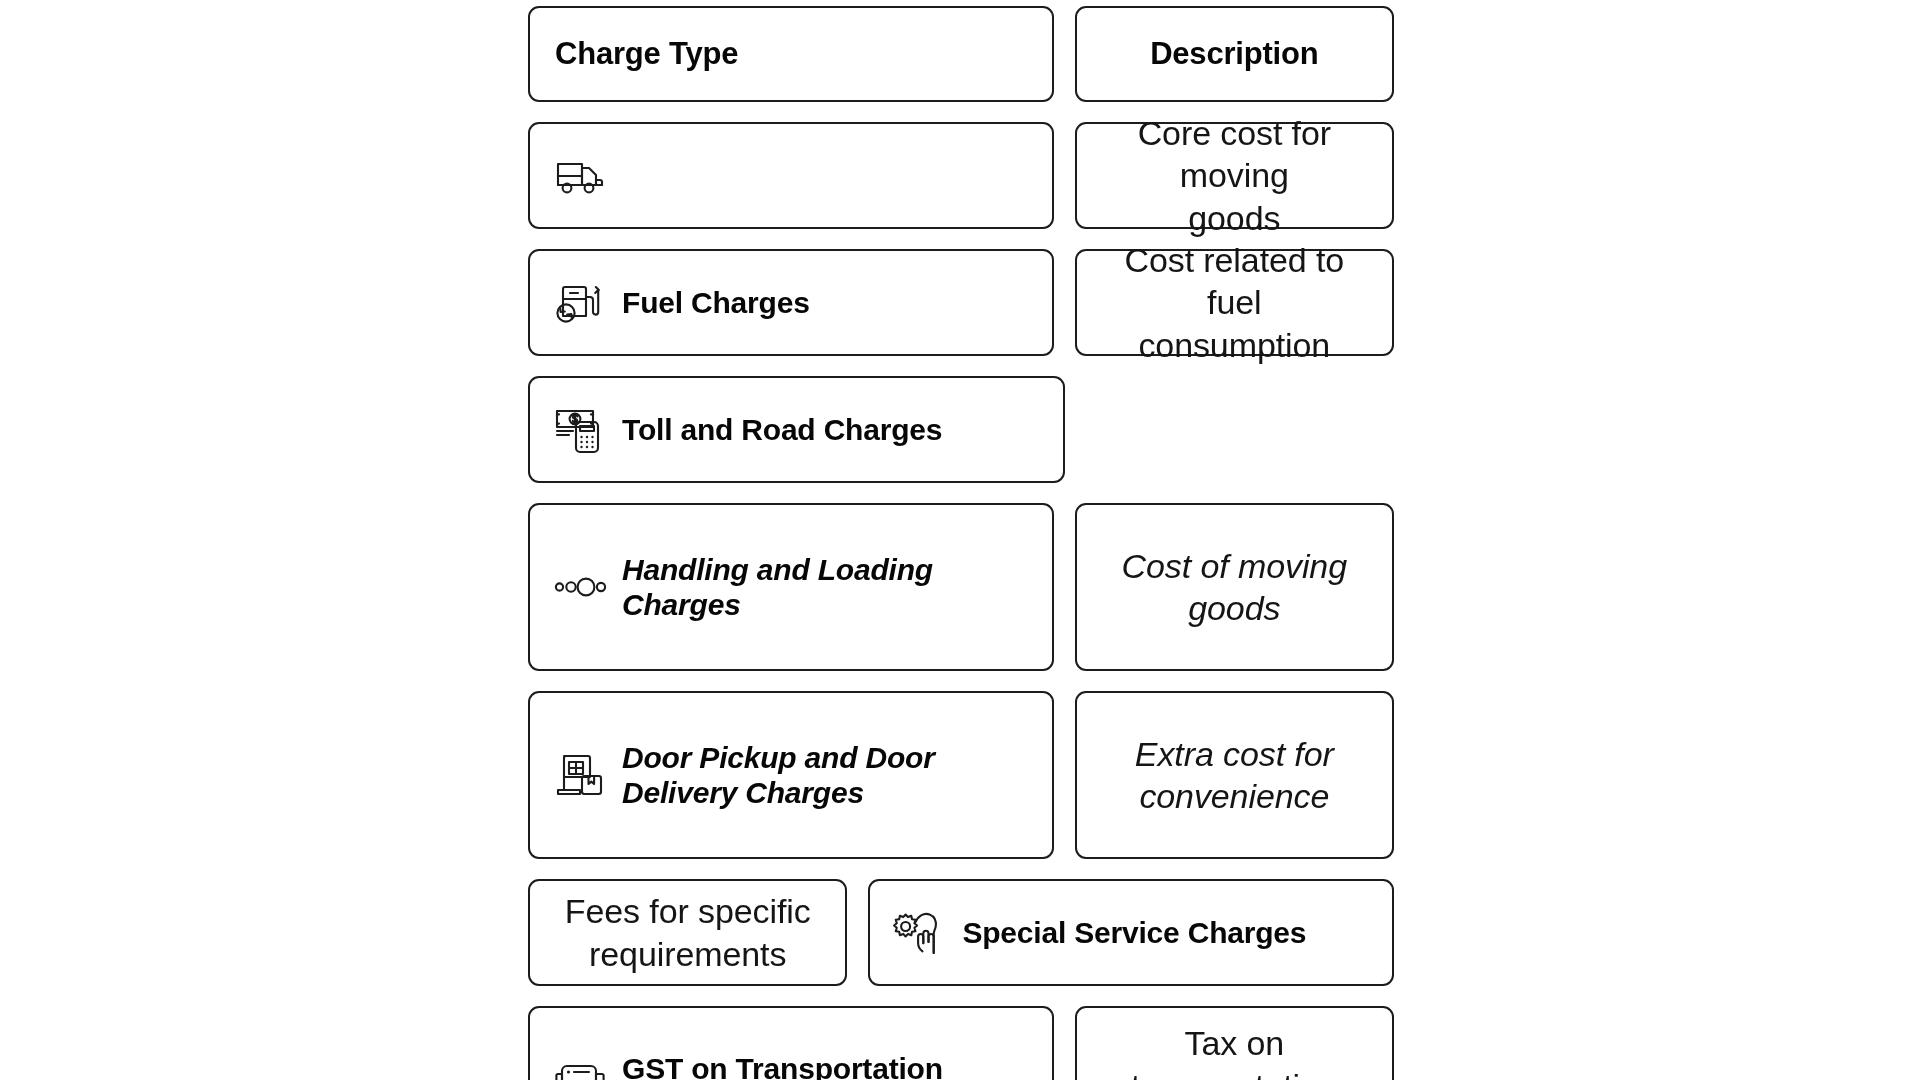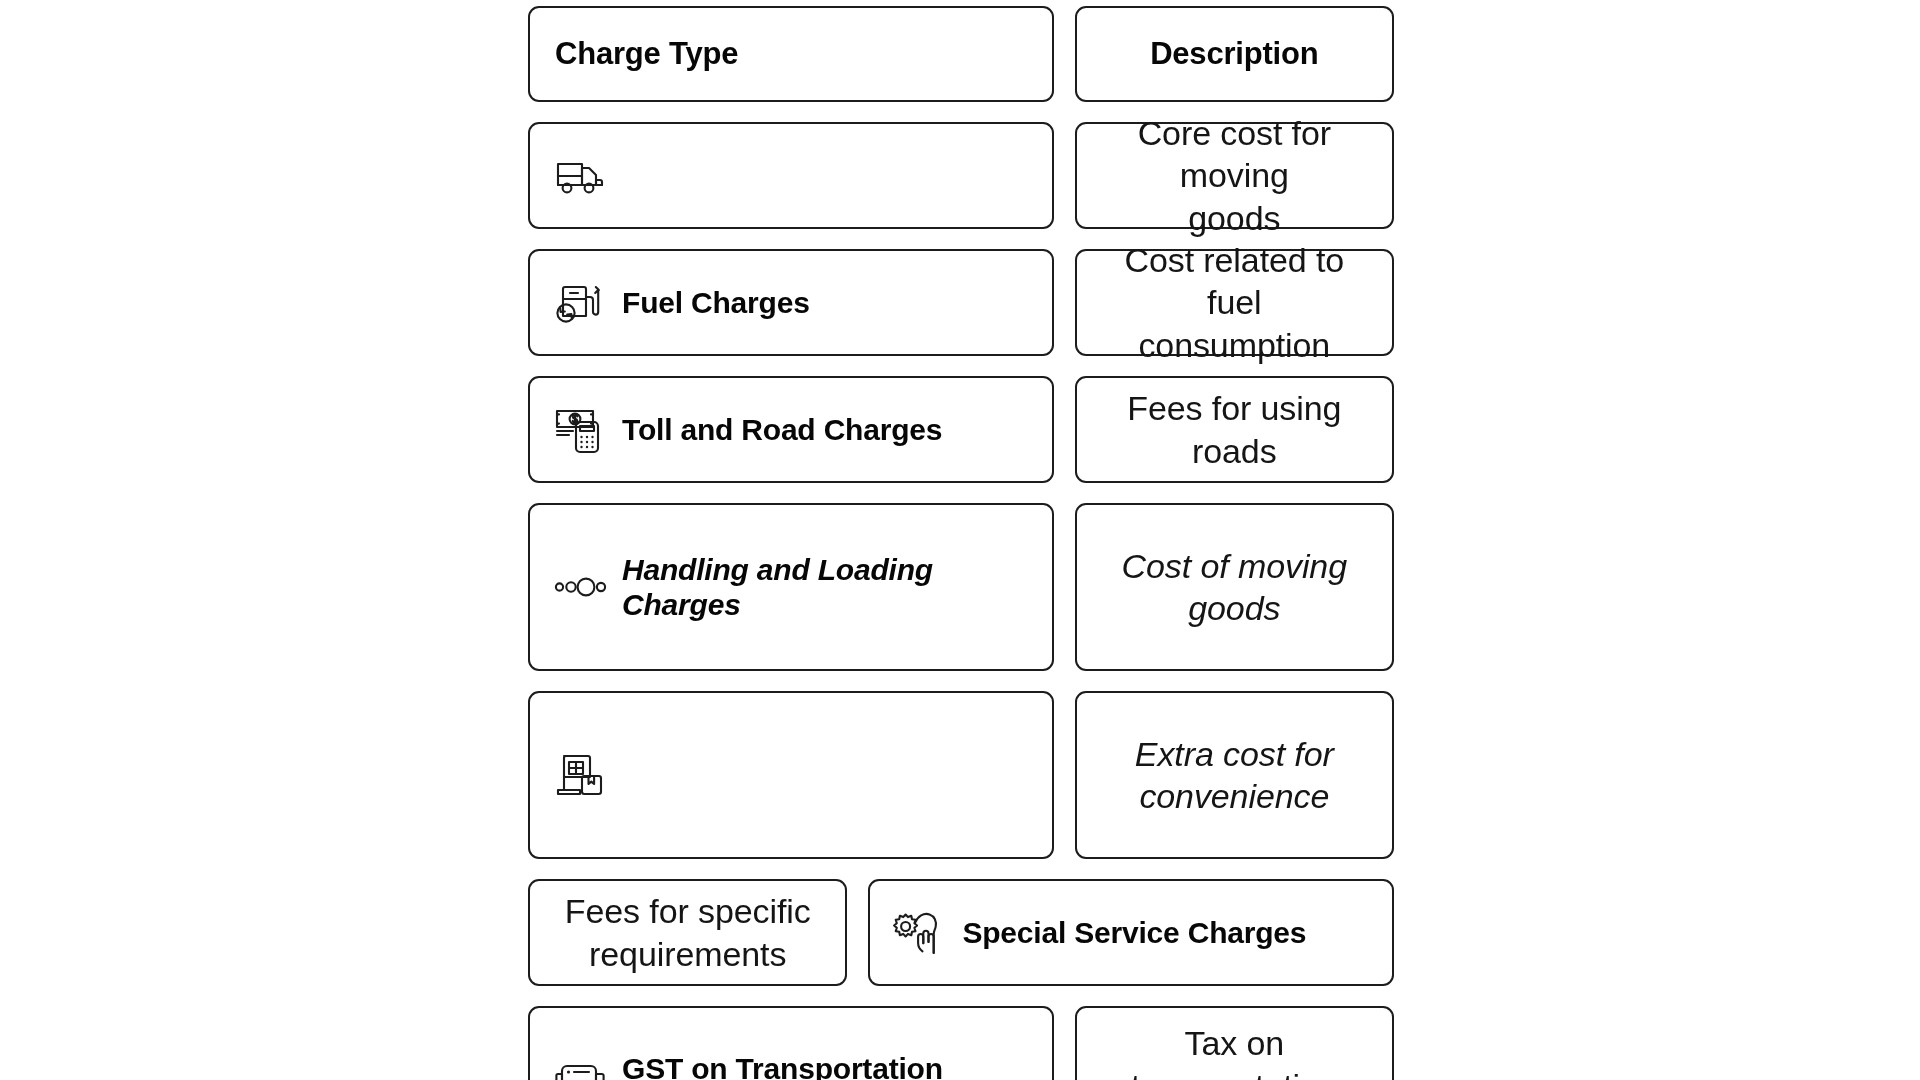--- a/index.html
+++ b/index.html
@@ -199,23 +199,20 @@
             <circle cx="29.5" cy="40" r="1.2" fill="#1c1c1c" stroke="none"></circle>
             <circle cx="35" cy="40" r="1.2" fill="#1c1c1c" stroke="none"></circle>
             <circle cx="40.5" cy="40" r="1.2" fill="#1c1c1c" stroke="none"></circle>
             <circle cx="29.5" cy="45" r="1.2" fill="#1c1c1c" stroke="none"></circle>
             <circle cx="35" cy="45" r="1.2" fill="#1c1c1c" stroke="none"></circle>
             <circle cx="40.5" cy="45" r="1.2" fill="#1c1c1c" stroke="none"></circle>
           </svg>
         </span>
         <span class="type-label">Toll and Road Charges</span>
       </div>
-      <div class="cell cell-desc">
-        <span class="desc-label">Fees for using roads</span>
-      </div>
     </div>
 
     <div class="row row-double">
       <div class="cell cell-type">
         <span class="icon-slot">
           <svg viewBox="0 0 56 56" fill="none" stroke="#1c1c1c" stroke-width="2.1">
             <circle cx="7.5" cy="28" r="3.6"></circle>
             <circle cx="19" cy="28" r="4.7"></circle>
             <circle cx="34" cy="28" r="8.4"></circle>
             <circle cx="49" cy="28" r="4.1"></circle>
@@ -236,20 +233,22 @@
           <svg viewBox="0 0 56 56" fill="none" stroke="#1c1c1c" stroke-width="2.1" stroke-linecap="round" stroke-linejoin="round">
             <path d="M12 9 h24 a2 2 0 0 1 2 2 v19 h-26 v-19 a2 2 0 0 1 2 -2 z"></path>
             <path d="M12 30 v13"></path>
             <path d="M17 15 h14 v12 h-14 z"></path>
             <path d="M24 15 v12 M17 21 h14"></path>
             <path d="M6 43 h22 v4 h-22 z"></path>
             <rect x="30" y="29" width="19" height="18" rx="2.2"></rect>
             <path d="M36.5 29 v8 l2.8 -2.4 l2.8 2.4 v-8 z"></path>
           </svg>
         </span>
+        <span class="type-label">Door Pickup and Door
+Delivery Charges</span>
       </div>
       <div class="cell cell-desc">
         <span class="desc-label">Extra cost for
 convenience</span>
       </div>
     </div>
 
     <div class="row row-single">
       <div class="cell cell-desc">
         <span class="desc-label">Fees for specific

